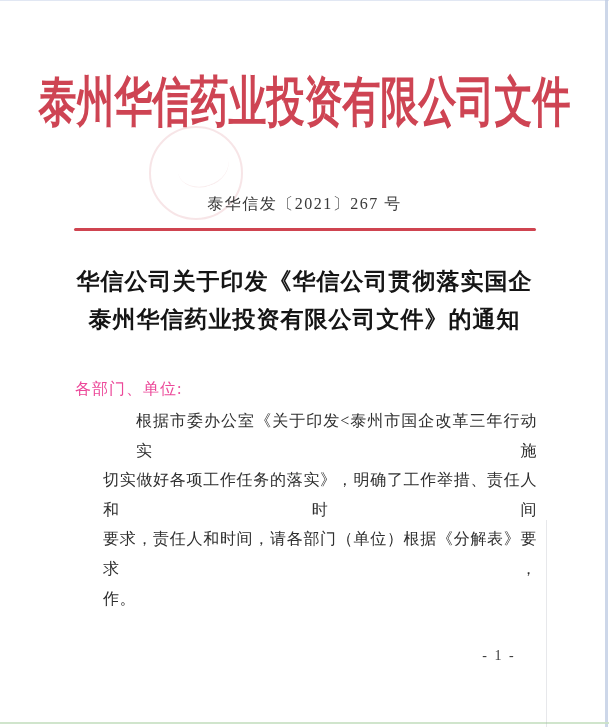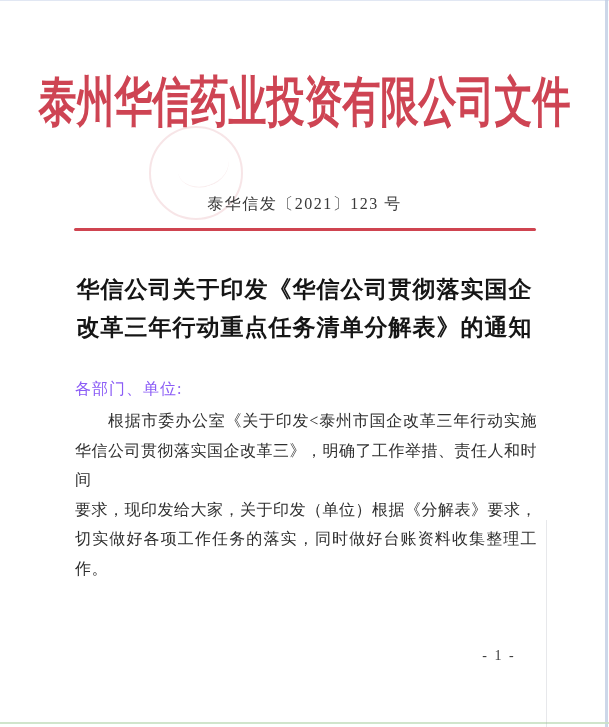--- a/index.html
+++ b/index.html
@@ -67,45 +67,46 @@
     letter-spacing: 1.5px;
     color: #3a3a3a;
   }
   .red-divider {
     position: absolute; top: 228px; left: 74px;
     width: 462px; height: 3px;
     background: #cf4450;
     border-radius: 2px;
   }
   .doc-title {
-    position: absolute; top: 271px; left: 0; width: 100%;
+    position: absolute; top: 263px; left: 0; width: 100%;
     text-align: center;
     font-size: 23px;
     font-weight: bold;
     line-height: 38px;
     letter-spacing: 1px;
     color: #151515;
   }
   .salutation {
     position: absolute; top: 379px; left: 75px;
     font-size: 16px;
     letter-spacing: 1px;
-    color: #8b5cf6;
+    color: #ec4899;
   }
   .body-paragraph {
     position: absolute; top: 406px; left: 75px;
     width: 462px;
     font-size: 16px;
     line-height: 29.6px;
     color: #2f2f2f;
   }
   .body-line {
     text-align: justify;
     text-align-last: justify;
     letter-spacing: .5px;
+    margin-left: 28px;
   }
   .body-line.first {
     padding-left: 33px;
   }
   .body-line.last {
     text-align-last: left;
   }
   .page-number {
     position: absolute; top: 648px; left: 449px;
     width: 100px;
@@ -124,34 +125,33 @@
   <div class="edge-right"></div>
   <div class="edge-bottom"></div>
   <div class="edge-inner-shadow"></div>
 
   <div class="org-title">
     <span class="stretch">泰州华信药业投资有限公司文件</span>
   </div>
 
   <div class="seal-watermark"></div>
 
-  <div class="doc-number">泰华信发〔2021〕123 号</div>
+  <div class="doc-number">泰华信发〔2021〕267 号</div>
 
   <div class="red-divider"></div>
 
   <div class="doc-title">
     <div>华信公司关于印发《华信公司贯彻落实国企</div>
-    <div>改革三年行动重点任务清单分解表》的通知</div>
+    <div>泰州华信药业投资有限公司文件》的通知</div>
   </div>
 
   <div class="salutation">各部门、单位:</div>
 
   <div class="body-paragraph">
     <div class="body-line first">根据市委办公室《关于印发&lt;泰州市国企改革三年行动实施</div>
-    <div class="body-line">华信公司贯彻落实国企改革三》，明确了工作举措、责任人和时间</div>
-    <div class="body-line">要求，现印发给大家，关于印发（单位）根据《分解表》要求，</div>
-    <div class="body-line">切实做好各项工作任务的落实，同时做好台账资料收集整理工</div>
+    <div class="body-line">切实做好各项工作任务的落实》，明确了工作举措、责任人和时间</div>
+    <div class="body-line">要求，责任人和时间，请各部门（单位）根据《分解表》要求，</div>
     <div class="body-line last">作。</div>
   </div>
 
   <div class="page-number">- 1 -</div>
 
 </div>
 
 </body></html>

